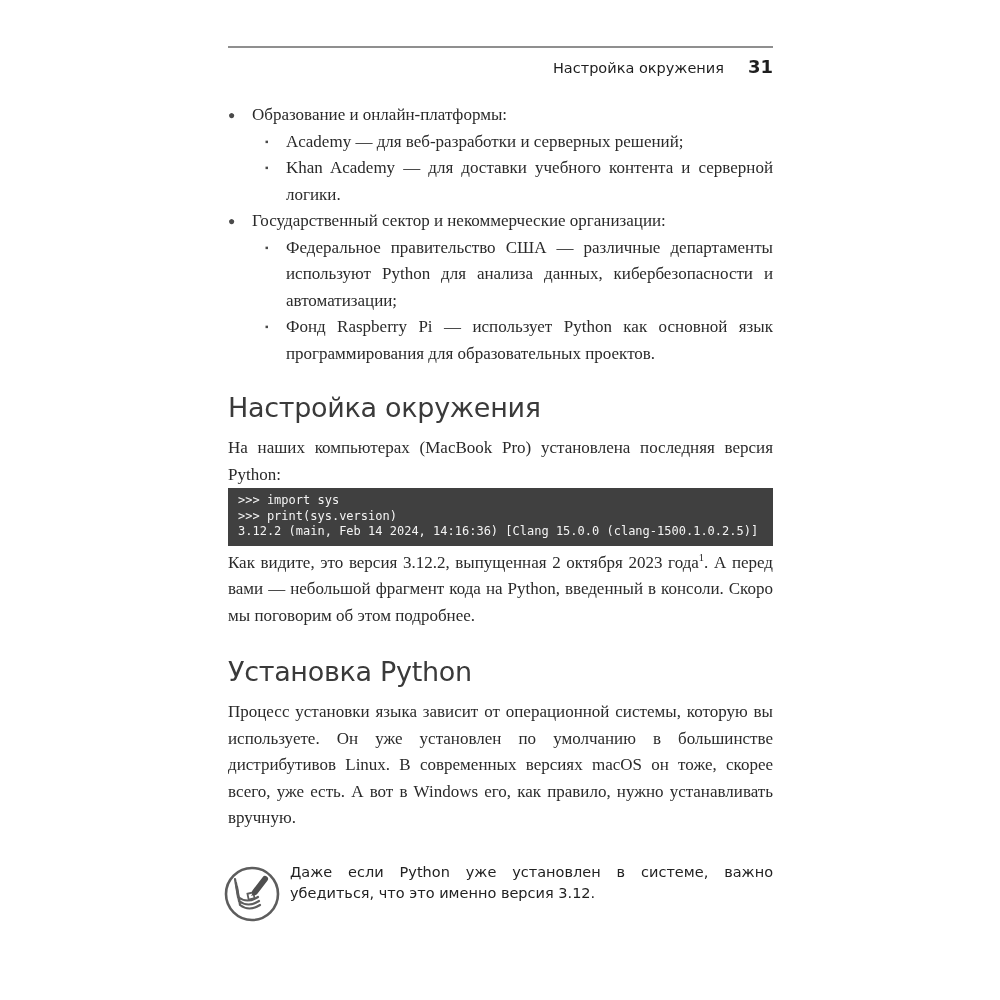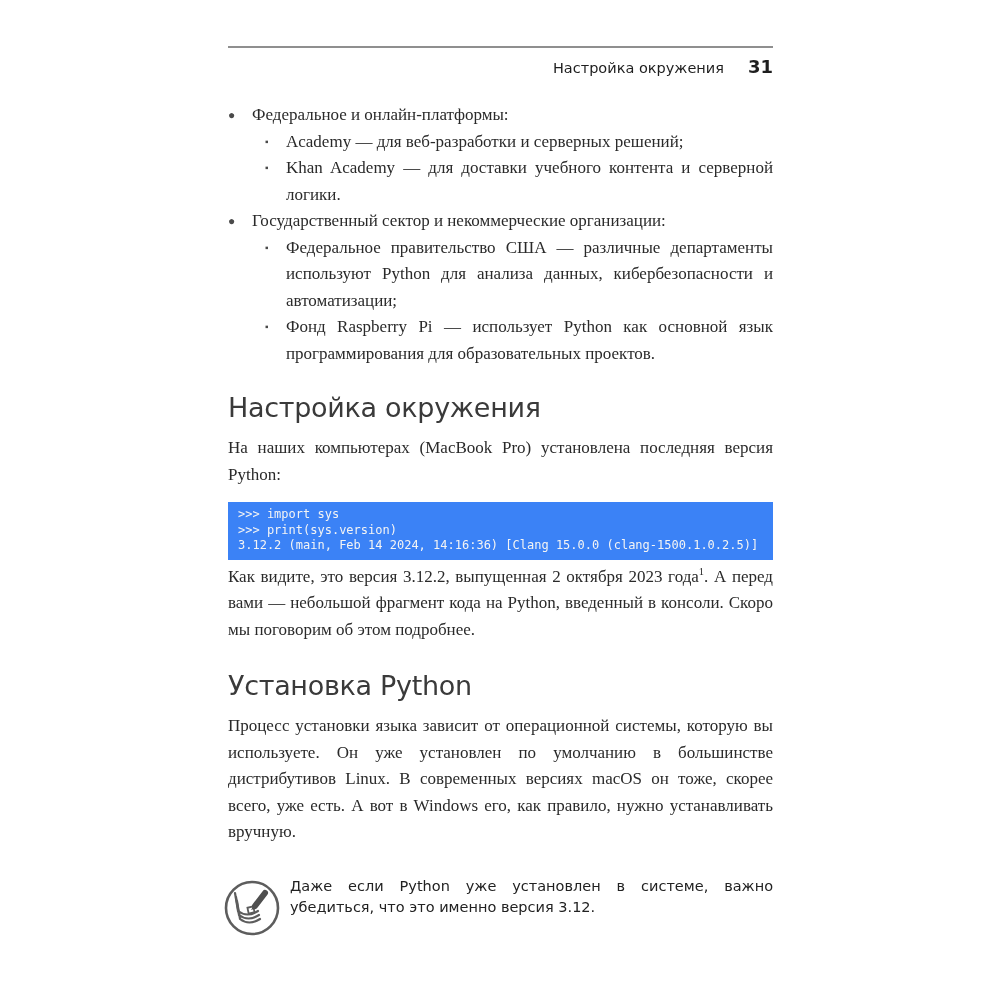--- a/index.html
+++ b/index.html
@@ -91,22 +91,21 @@
   p.body.after-code { margin-top: 4px; }
 
   sup.fn-ref {
     font-size: 10.5px;
     vertical-align: super;
     line-height: 0;
   }
 
   
   .codeblock {
-    margin-top: 14px;
-    background: #3b82f6;
+    background: #404040;
     color: #f4f4f4;
     font-family: "DejaVu Sans Mono", monospace;
     font-size: 12px;
     line-height: 15.5px;
     padding: 5px 10px 6px 10px;
     white-space: pre;
   }
 
   
   .note {
@@ -138,21 +137,21 @@
     <hr class="head-rule">
 
     <div class="running-head">
       <span>Настройка окружения</span>
       <span class="pagenum">31</span>
     </div>
 
     <div class="bullets">
       <div class="bullet-row l1">
         <span class="marker">●</span>
-        <span class="btext">Федеральное и онлайн-платформы:</span>
+        <span class="btext">Образование и онлайн-платформы:</span>
       </div>
       <div class="bullet-row l2">
         <span class="marker">▪</span>
         <span class="btext">Academy — для веб-разработки и серверных решений;</span>
       </div>
       <div class="bullet-row l2">
         <span class="marker">▪</span>
         <span class="btext">Khan Academy — для доставки учебного контента и серверной логики.</span>
       </div>
       <div class="bullet-row l1">

